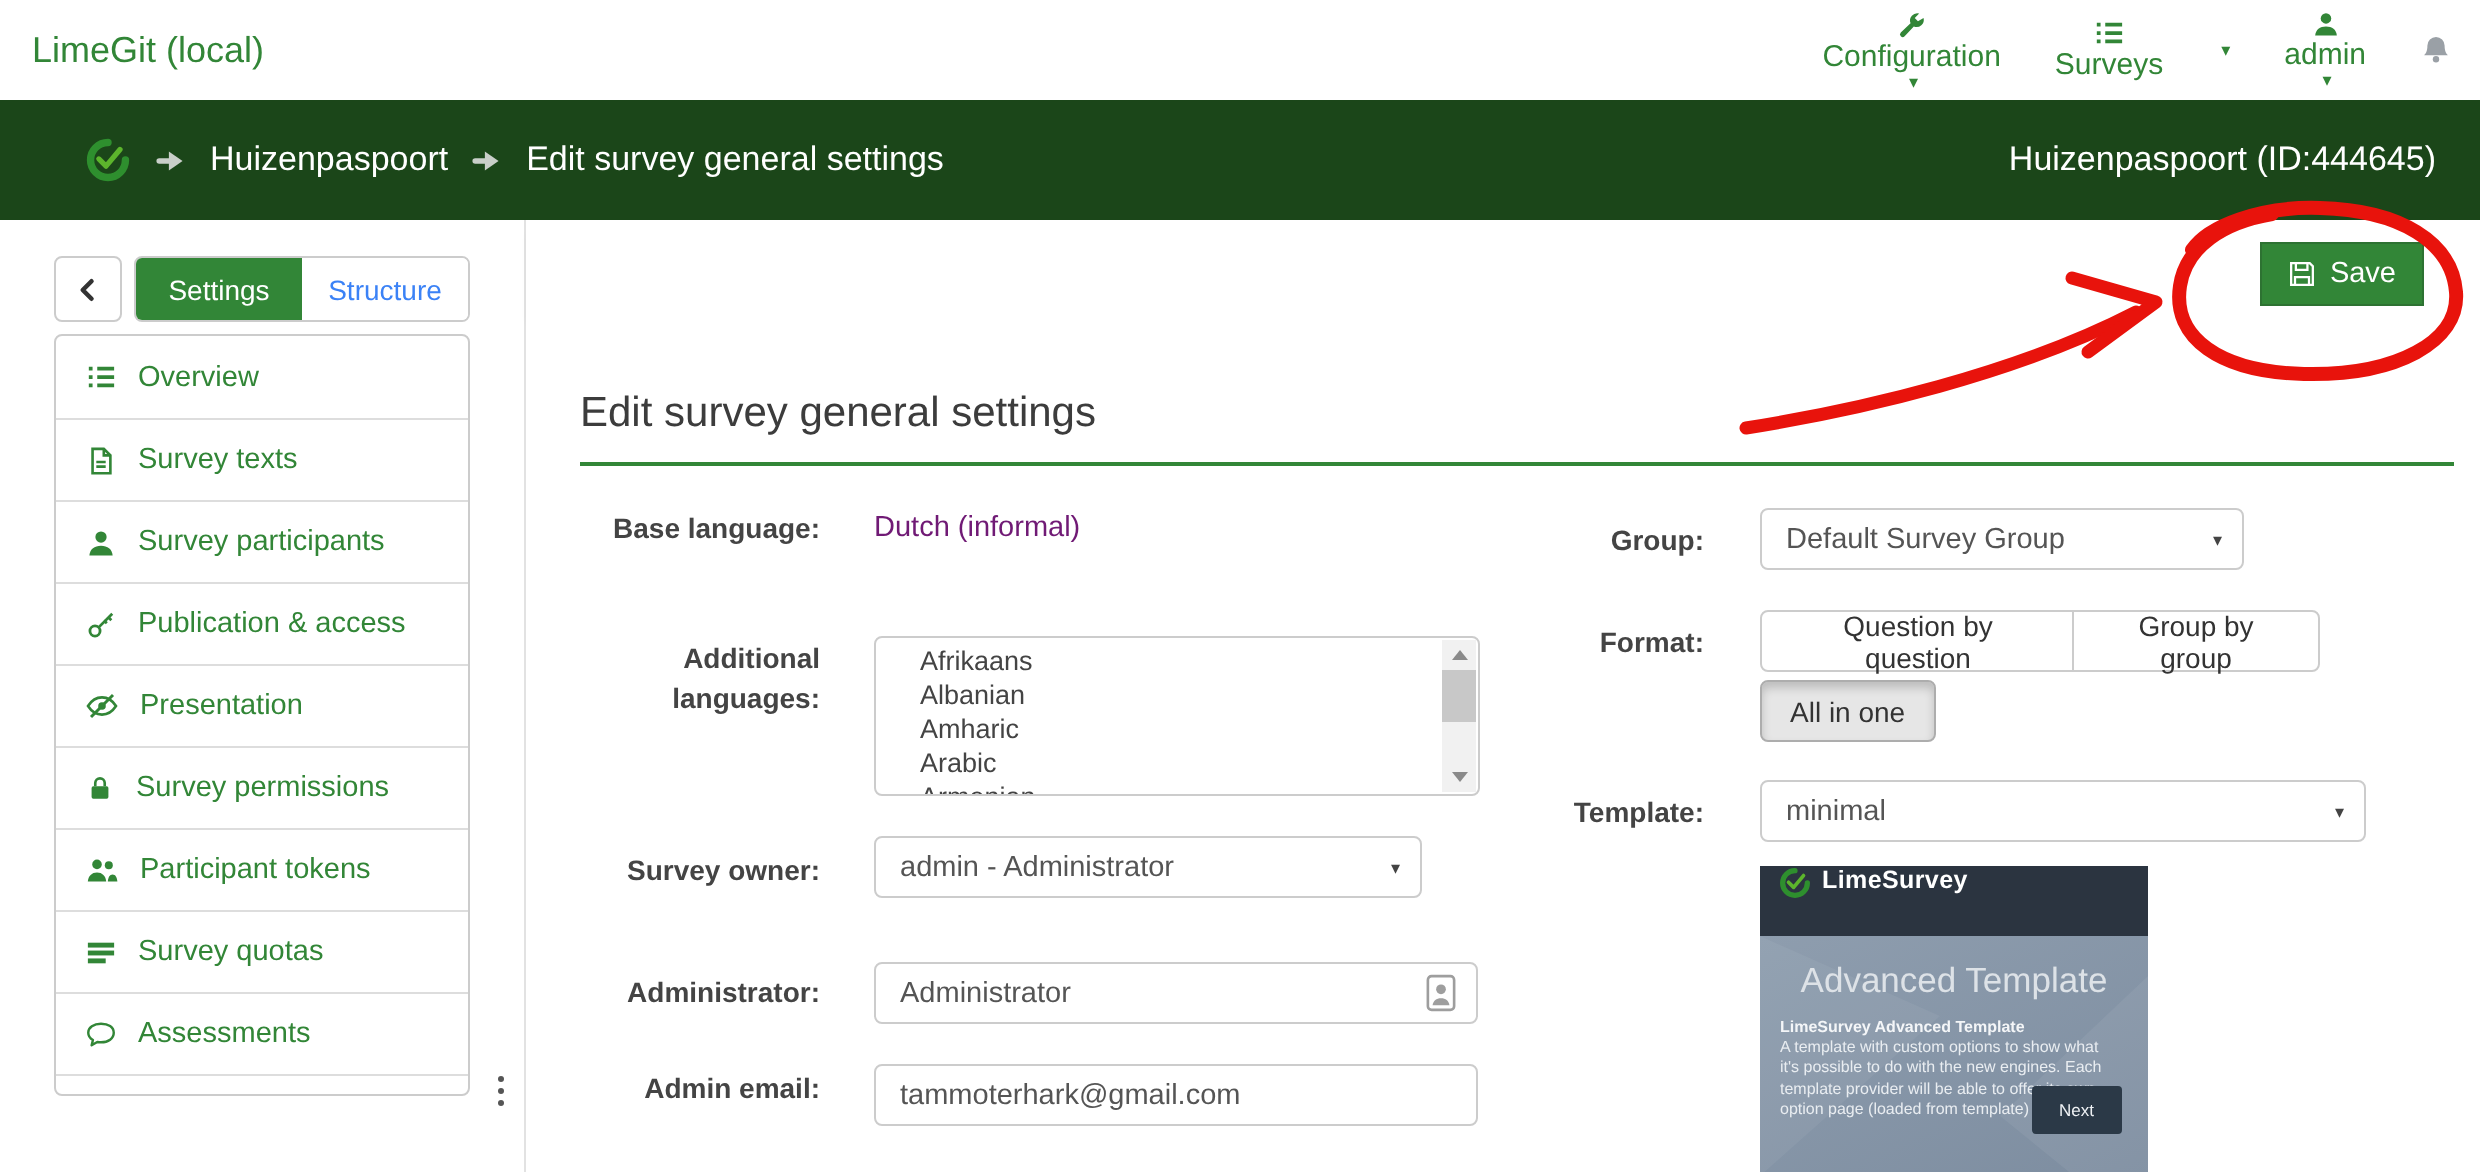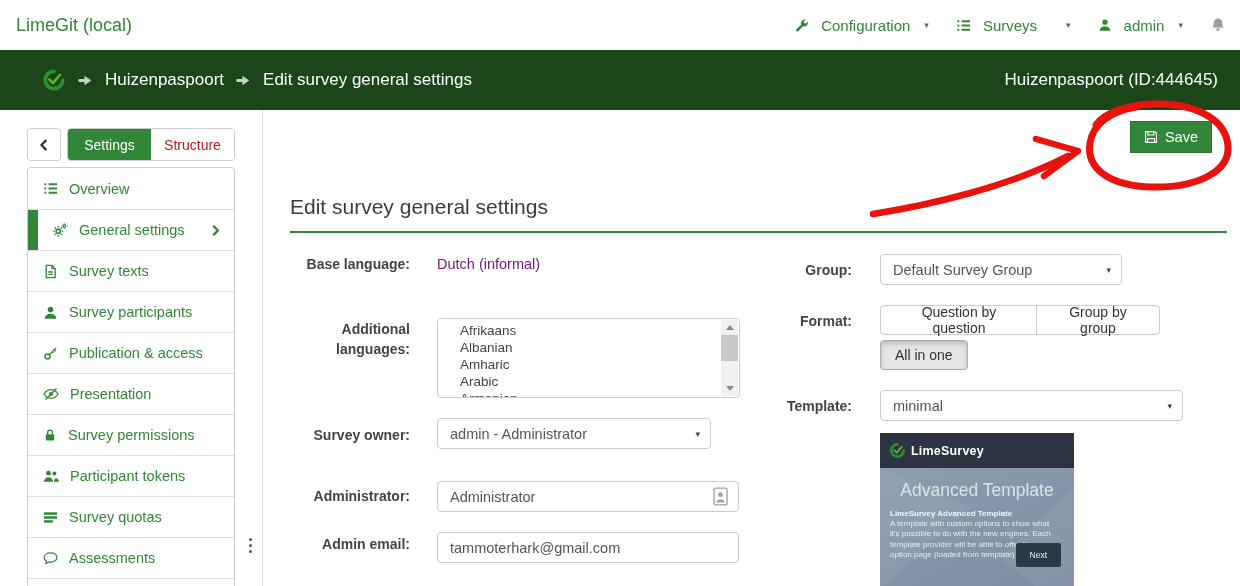--- a/index.html
+++ b/index.html
@@ -5,41 +5,41 @@
   html,body{margin:0;padding:0;}
   body{width:1240px;height:586px;position:relative;overflow:hidden;background:#fff;
        font-family:"Liberation Sans",sans-serif;-webkit-font-smoothing:antialiased;}
 
   
   .topbar{position:absolute;top:0;left:0;right:0;height:50px;background:#fff;
           display:flex;align-items:center;justify-content:space-between;
           padding:0 14px 0 16px;box-sizing:border-box;}
   .brand{color:#328637;font-size:18px;cursor:pointer;}
   .topbar-right{display:flex;align-items:center;gap:27px;}
-  .menu-item{display:flex;align-items:center;gap:12px;color:#328637;font-size:15px;cursor:pointer;}
+  .menu-item{display:flex;align-items:center;gap:0;color:#328637;font-size:15px;cursor:pointer;flex-direction:column;}
   .caret{font-size:9px;color:#328637;margin-left:2px;line-height:1;}
   .icon-svg{display:block;}
 
   
   .crumbbar{position:absolute;top:50px;left:0;right:0;height:60px;background:#1b4619;
             display:flex;align-items:center;justify-content:space-between;
             padding:0 18px 0 42px;box-sizing:border-box;}
   .crumb-left{display:flex;align-items:center;gap:12px;color:#fff;font-size:17px;justify-content:flex-end;}
   .crumb-left .crumb-link{cursor:pointer;}
   .crumb-right{color:#fff;font-size:17px;padding-right:4px;}
 
   
   .sidebar{position:absolute;left:27px;top:128px;width:208px;}
   .side-top{display:flex;gap:6px;margin-bottom:6px;}
   .back-btn{width:34px;height:33px;border:1px solid #ccc;border-radius:4px;background:#fff;
             display:flex;align-items:center;justify-content:center;box-sizing:border-box;cursor:pointer;}
   .tab-group{flex:1;display:flex;border:1px solid #ccc;border-radius:4px;overflow:hidden;
              height:33px;box-sizing:border-box;background:#fff;}
   .tab{flex:1;display:flex;align-items:center;justify-content:center;font-size:14px;
-       color:#b91c1c;background:#fff;cursor:pointer;}
+       color:#3b82f6;background:#fff;cursor:pointer;}
   .tab.active{background:#328637;color:#fff;}
   .tab + .tab{border-left:1px solid #ccc;}
   .tab.active + .tab{border-left:none;}
   .side-menu{border:1px solid #ccc;border-radius:4px;background:#fff;overflow:hidden;}
   .side-item{height:41px;display:flex;align-items:center;gap:11px;padding:0 12px 0 15px;
              color:#328637;font-size:14.5px;position:relative;cursor:pointer;box-sizing:border-box;}
   .side-item + .side-item{border-top:1px solid #ddd;}
   .side-item.active{padding-left:24px;}
   .side-item.active::before{content:"";position:absolute;left:0;top:0;bottom:0;width:10px;background:#328637;}
   .side-item .grow{flex:1;}
@@ -82,34 +82,34 @@
   .listbox .opt{font-size:13.5px;color:#444;line-height:17px;margin-left:12px;}
   .lb-scroll{position:absolute;top:1px;bottom:1px;right:1px;width:17px;background:#f1f1f1;}
   .lb-arrow{position:absolute;left:0;width:17px;height:15px;display:flex;align-items:center;justify-content:center;}
   .lb-arrow.up{top:0;}
   .lb-arrow.down{bottom:0;}
   .tri-up{width:0;height:0;border-left:4px solid transparent;border-right:4px solid transparent;border-bottom:5px solid #8a8a8a;}
   .tri-down{width:0;height:0;border-left:4px solid transparent;border-right:4px solid transparent;border-top:5px solid #8a8a8a;}
   .lb-thumb{position:absolute;top:15px;left:0;width:17px;height:26px;background:#c8c8c8;cursor:pointer;}
 
   
-  .fmt-btn{position:absolute;height:16px;border:1px solid #ccc;background:#fff;border-radius:0;
+  .fmt-btn{position:absolute;height:31px;border:1px solid #ccc;background:#fff;border-radius:0;
            font-size:14px;color:#333;display:flex;align-items:center;justify-content:center;
-           box-sizing:border-box;cursor:pointer;font-family:"Liberation Sans",sans-serif;padding:14px 14px;}
+           box-sizing:border-box;cursor:pointer;font-family:"Liberation Sans",sans-serif;padding:0 14px;}
   .fmt-btn.first{border-radius:4px 0 0 4px;}
   .fmt-btn.last{border-radius:0 4px 4px 0;margin-left:-1px;}
   .fmt-btn.pressed{background:#e6e6e6;border:1px solid #adadad;border-radius:4px;
                    box-shadow:inset 0 3px 5px rgba(0,0,0,.18);}
 
   
   .autofill{position:absolute;cursor:pointer;}
 
   
   .preview{position:absolute;left:617px;top:274px;width:194px;height:330px;cursor:pointer;}
-  .preview-header{height:35px;background:#2b3440;display:flex;align-items:center;gap:5px;padding-left:9px;}
+  .preview-header{height:35px;background:#2b3440;display:flex;gap:5px;padding-left:9px;}
   .preview-brand{color:#fff;font-weight:bold;font-size:12.5px;letter-spacing:.2px;}
   .preview-body{position:relative;height:295px;background:linear-gradient(155deg,#8e9dae 0%,#7d8da0 55%,#70819a 100%);
                 padding:0 10px;box-sizing:border-box;overflow:hidden;}
   .facets{position:absolute;inset:0;width:100%;height:100%;}
   .preview-title{position:relative;text-align:center;font-size:17.5px;color:#dde2e7;margin:0;padding-top:12px;font-weight:400;}
   .preview-sub{position:relative;font-size:8px;font-weight:bold;color:#f4f6f8;margin-top:8px;}
   .preview-desc{position:relative;font-size:8px;color:#e9edf1;line-height:1.3;margin-top:1px;width:170px;}
   .next-btn{position:absolute;right:13px;top:75px;background:#2b3947;color:#eef1f4;font-size:8.5px;
             padding:7px 14px;border-radius:2px;cursor:pointer;}
 
@@ -187,33 +187,20 @@
       <div class="tab">Structure</div>
     </div>
   </div>
   <div class="side-menu">
     <div class="side-item">
       <svg class="icon-svg" width="15" height="15" viewBox="0 0 16 16" fill="none" stroke="currentColor" stroke-width="2">
           <path d="M1.5 3.5h2M6 3.5h9M1.5 8h2M6 8h9M1.5 12.5h2M6 12.5h9"></path>
         </svg>
       <span>Overview</span>
     </div>
-    <div class="side-item active">
-      <svg class="icon-svg" width="16" height="16" viewBox="0 0 16 16" fill="none" stroke="currentColor">
-          <circle cx="6.2" cy="9.2" r="2.1" stroke-width="1.6"></circle>
-          <path d="M6.2 5.6V4M6.2 12.8v1.6M2.6 9.2H1M11.4 9.2H9.8M3.7 6.7L2.5 5.5M8.7 11.7l1.2 1.2M3.7 11.7l-1.2 1.2M8.7 6.7l1.2-1.2" stroke-width="1.3"></path>
-          <circle cx="12.3" cy="4" r="1.4" stroke-width="1.2"></circle>
-          <path d="M12.3 1.6V.8M12.3 6.4v.8M14.9 4h.8M9.7 4h-.8M14 2.3l.6-.6M10.6 5.7l-.6.6M14 5.7l.6.6M10.6 2.3l-.6-.6" stroke-width="1"></path>
-        </svg>
-      <span>General settings</span>
-      <span class="grow"></span>
-      <svg class="icon-svg" width="13" height="13" viewBox="0 0 16 16" fill="none" stroke="#328637" stroke-width="3" stroke-linecap="round" stroke-linejoin="round">
-          <path d="M6 3l5 5-5 5"></path>
-        </svg>
-    </div>
     <div class="side-item">
       <svg class="icon-svg" width="15" height="15" viewBox="0 0 16 16" fill="none" stroke="currentColor" stroke-width="1.4">
           <path d="M3.5 1.5h6L13 5v9.5H3.5z"></path>
           <path d="M9.5 1.5V5H13"></path>
           <path d="M5.5 8.5h5M5.5 11h5"></path>
         </svg>
       <span>Survey texts</span>
     </div>
     <div class="side-item">
       <svg class="icon-svg" width="15" height="15" viewBox="0 0 16 16" fill="currentColor">

